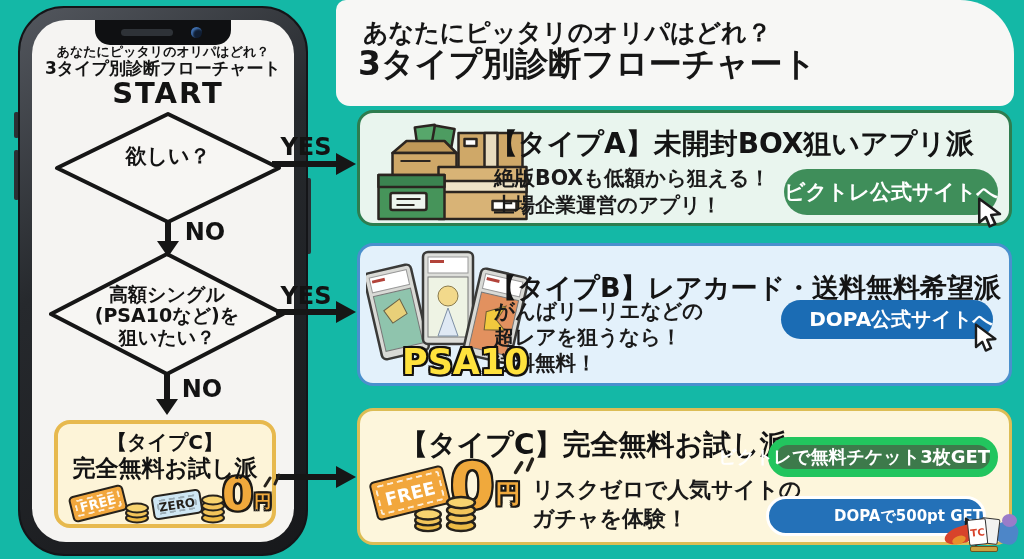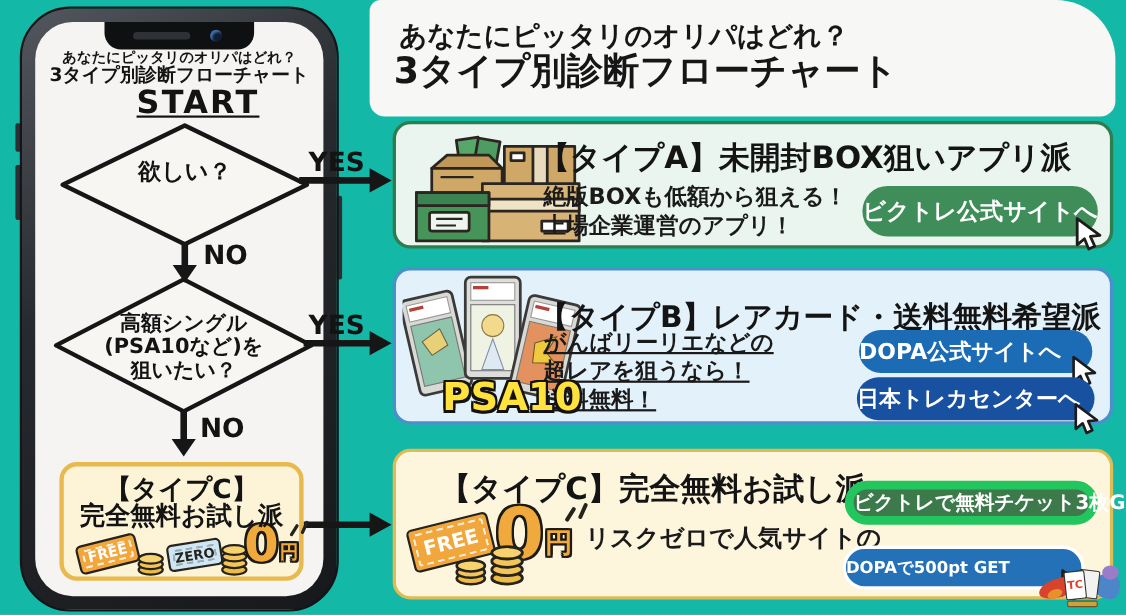--- a/index.html
+++ b/index.html
@@ -29,21 +29,21 @@
   .hdr1 { position:absolute; left:363px; top:16px; font-size:25px; font-weight:900; z-index:2; }
   .hdr2 { position:absolute; left:358px; top:42px; font-size:33px; font-weight:900; z-index:2; }
 
   
   .card { position:absolute; left:357px; width:655px; border-radius:16px; border:3px solid; z-index:2; }
   .card-a { top:110px; height:116px; background:#e9f5ee; border-color:#2e7d4f; }
   .card-b { top:243px; height:143px; background:#e3f1fb; border-color:#4a90cd; }
   .card-c { top:408px; height:137px; background:#fdf6dc; border-color:#dcbd55; }
   .card-title { position:absolute; font-weight:900; color:#141414; white-space:nowrap; }
   .card-desc { position:absolute; font-weight:800; color:#1a1a1a; white-space:nowrap; }
-  .pill { position:absolute; display:flex; align-items:center; justify-content:flex-start;
+  .pill { position:absolute; display:flex; align-items:center; justify-content:flex-end;
     color:#fff; font-weight:800; border-radius:26px; white-space:nowrap; cursor:pointer; }
   .pill-a  { background:#3f8e5a; }
   .pill-b1 { background:#1b6cb4; }
   .pill-b2 { background:#17519f; }
   .pill-c1 { background:#3d7a4b; border:8px solid #22c55e; }
   .pill-c2 { background:#2471b8; border:3px solid #fff; }
   .cursor-ic { position:absolute; right:-8px; bottom:-14px; }
 
   
   .ticket { position:absolute; display:flex; align-items:center; justify-content:center;
@@ -102,38 +102,38 @@
 
     <line x1="167" y1="372" x2="167" y2="401" stroke="#161616" stroke-width="6"></line>
     <polygon points="156,399 178,399 167,415" fill="#161616"></polygon>
 
     <line x1="276" y1="477" x2="338" y2="477" stroke="#161616" stroke-width="6"></line>
     <polygon points="336,466 336,488 356,477" fill="#161616"></polygon>
   </svg>
 
   <div class="flow" style="left:36px;top:43px;width:254px;font-size:13px;font-weight:800;">あなたにピッタリのオリパはどれ？</div>
   <div class="flow" style="left:30px;top:57px;width:266px;font-size:17px;font-weight:900;">3タイプ別診断フローチャート</div>
-  <div class="flow" style="left:100px;top:76px;width:160px;font-size:29px;font-weight:900;letter-spacing:2px;text-decoration:underline;">START</div>
+  <div class="flow" style="left:88px;top:76px;width:160px;font-size:29px;font-weight:900;letter-spacing:2px;">START</div>
 
   <div class="flow" style="left:78px;top:144px;width:180px;font-size:21px;font-weight:800;line-height:1.18;">
     <div>欲しい？</div>
   </div>
   <div class="flow" style="left:280px;top:133px;width:52px;font-size:24px;font-weight:900;">YES</div>
   <div class="flow" style="left:184px;top:218px;width:42px;font-size:24px;font-weight:900;">NO</div>
 
   <div class="flow" style="left:67px;top:284px;width:200px;font-size:19px;font-weight:800;line-height:1.13;">
     <div>高額シングル</div>
     <div>(PSA10など)を</div>
     <div>狙いたい？</div>
   </div>
   <div class="flow" style="left:280px;top:282px;width:52px;font-size:24px;font-weight:900;">YES</div>
   <div class="flow" style="left:181px;top:375px;width:42px;font-size:24px;font-weight:900;">NO</div>
 
   <div class="abs" style="left:54px;top:420px;width:222px;height:108px;background:#fdf4d8;border:4px solid #e7b94e;border-radius:16px;z-index:4;">
-    <div class="flow" style="left:0;top:5px;width:100%;font-size:24px;font-weight:900;">【タイプC】</div>
+    <div class="flow" style="left:0;top:5px;width:100%;font-size:20px;font-weight:900;">【タイプC】</div>
     <div class="flow" style="left:0;top:29px;width:100%;font-size:23px;font-weight:900;">完全無料お試し派</div>
     <div class="ticket t-free" style="left:12px;top:66px;width:56px;height:27px;font-size:13px;transform:rotate(-14deg);">FREE</div>
     <svg class="abs" style="left:66px;top:76px;" width="26" height="24" viewBox="0 0 26 24">
       <ellipse cx="13" cy="18" rx="11" ry="4.4" fill="#eebb45" stroke="#26221c" stroke-width="2"></ellipse>
       <ellipse cx="13" cy="13" rx="11" ry="4.4" fill="#f2c45a" stroke="#26221c" stroke-width="2"></ellipse>
       <ellipse cx="13" cy="8" rx="11" ry="4.4" fill="#f7d36f" stroke="#26221c" stroke-width="2"></ellipse>
     </svg>
     <div class="ticket t-zero" style="left:94px;top:68px;width:50px;height:25px;font-size:12px;transform:rotate(-9deg);">ZERO</div>
     <svg class="abs" style="left:142px;top:70px;" width="26" height="30" viewBox="0 0 26 30">
       <ellipse cx="13" cy="24" rx="11" ry="4.4" fill="#eebb45" stroke="#26221c" stroke-width="2"></ellipse>
@@ -204,33 +204,27 @@
       <g transform="rotate(13 130 64)">
         <rect x="106" y="22" width="48" height="88" rx="5" fill="#d9dad6" stroke="#3a3a38" stroke-width="2.5"></rect>
         <rect x="111" y="27" width="38" height="15" fill="#fff" stroke="#999"></rect>
         <rect x="113" y="30" width="13" height="3" fill="#b2433a"></rect>
         <rect x="111" y="46" width="38" height="56" fill="#e2915f" stroke="#777"></rect>
         <polygon points="120,64 138,54 132,70 142,78 122,82" fill="#f1c93e" stroke="#6b5a32"></polygon>
       </g>
     </svg>
     <div class="psa-outline abs" style="left:42px;top:96px;font-size:35px;z-index:3;">PSA10</div>
     <div class="card-title" style="left:130px;top:24px;font-size:27px;">【タイプB】レアカード・送料無料希望派</div>
-    <div class="card-desc" style="left:134px;top:52px;font-size:20.5px;line-height:1.28;text-decoration:underline;">
+    <div class="card-desc" style="left:134px;top:52px;font-size:20.5px;line-height:1.28;">
       <div>がんばリーリエなどの</div>
       <div>超レアを狙うなら！</div>
       <div>送料無料！</div>
     </div>
     <div class="pill pill-b1" style="left:421px;top:54px;width:212px;height:39px;font-size:20px;">
       <span>DOPA公式サイトへ</span>
-      <svg class="cursor-ic" width="28" height="30" viewBox="0 0 14 15">
-        <path d="M1.5,0.8 L1.5,12 L4.6,9.4 L6.4,13.8 L9,12.6 L7.1,8.4 L11.2,8 Z" fill="#fff" stroke="#1c1c1c" stroke-width="1.2" stroke-linejoin="round"></path>
-      </svg>
-    </div>
-    <div class="pill pill-b2" style="left:419px;top:97px;width:216px;height:39px;font-size:20px;">
-      <span>日本トレカセンターへ</span>
       <svg class="cursor-ic" width="28" height="30" viewBox="0 0 14 15">
         <path d="M1.5,0.8 L1.5,12 L4.6,9.4 L6.4,13.8 L9,12.6 L7.1,8.4 L11.2,8 Z" fill="#fff" stroke="#1c1c1c" stroke-width="1.2" stroke-linejoin="round"></path>
       </svg>
     </div>
   </div>
 
   <div class="card card-c">
     <div class="card-title" style="left:40px;top:15px;font-size:28px;">【タイプC】完全無料お試し派</div>
     <div class="ticket t-free" style="left:12px;top:62px;width:76px;height:40px;font-size:18px;transform:rotate(-14deg);z-index:2;">FREE</div>
     <svg class="abs" style="left:52px;top:94px;z-index:3;" width="32" height="28" viewBox="0 0 26 24">
@@ -246,20 +240,21 @@
     </svg>
     <div class="abs" style="left:90px;top:46px;display:flex;align-items:flex-end;z-index:2;">
       <span class="gold-outline" style="font-size:64px;line-height:.92;">0</span>
       <span class="gold-outline" style="font-size:25px;margin:0 0 6px 1px;">円</span>
     </div>
     <svg class="abs" style="left:152px;top:42px;" width="24" height="22" viewBox="0 0 20 18">
       <path d="M3,16 L8,8 M13,14 L17,5" stroke="#26221c" stroke-width="3" stroke-linecap="round" fill="none"></path>
     </svg>
     <div class="card-desc" style="left:172px;top:64px;font-size:22px;line-height:1.32;">
       <div>リスクゼロで人気サイトの</div>
+      <div>ガチャを体験！</div>
     </div>
     <div class="pill pill-c1" style="left:408px;top:26px;width:230px;height:40px;font-size:18px;">
       <span>ビクトレで無料チケット3枚GET</span>
     </div>
     <div class="pill pill-c2" style="left:406px;top:85px;width:220px;height:40px;font-size:15px;">
       <span>DOPAで500pt GET</span>
       <svg class="cursor-ic" width="28" height="30" viewBox="0 0 14 15">
         <path d="M1.5,0.8 L1.5,12 L4.6,9.4 L6.4,13.8 L9,12.6 L7.1,8.4 L11.2,8 Z" fill="#fff" stroke="#1c1c1c" stroke-width="1.2" stroke-linejoin="round"></path>
       </svg>
     </div>

